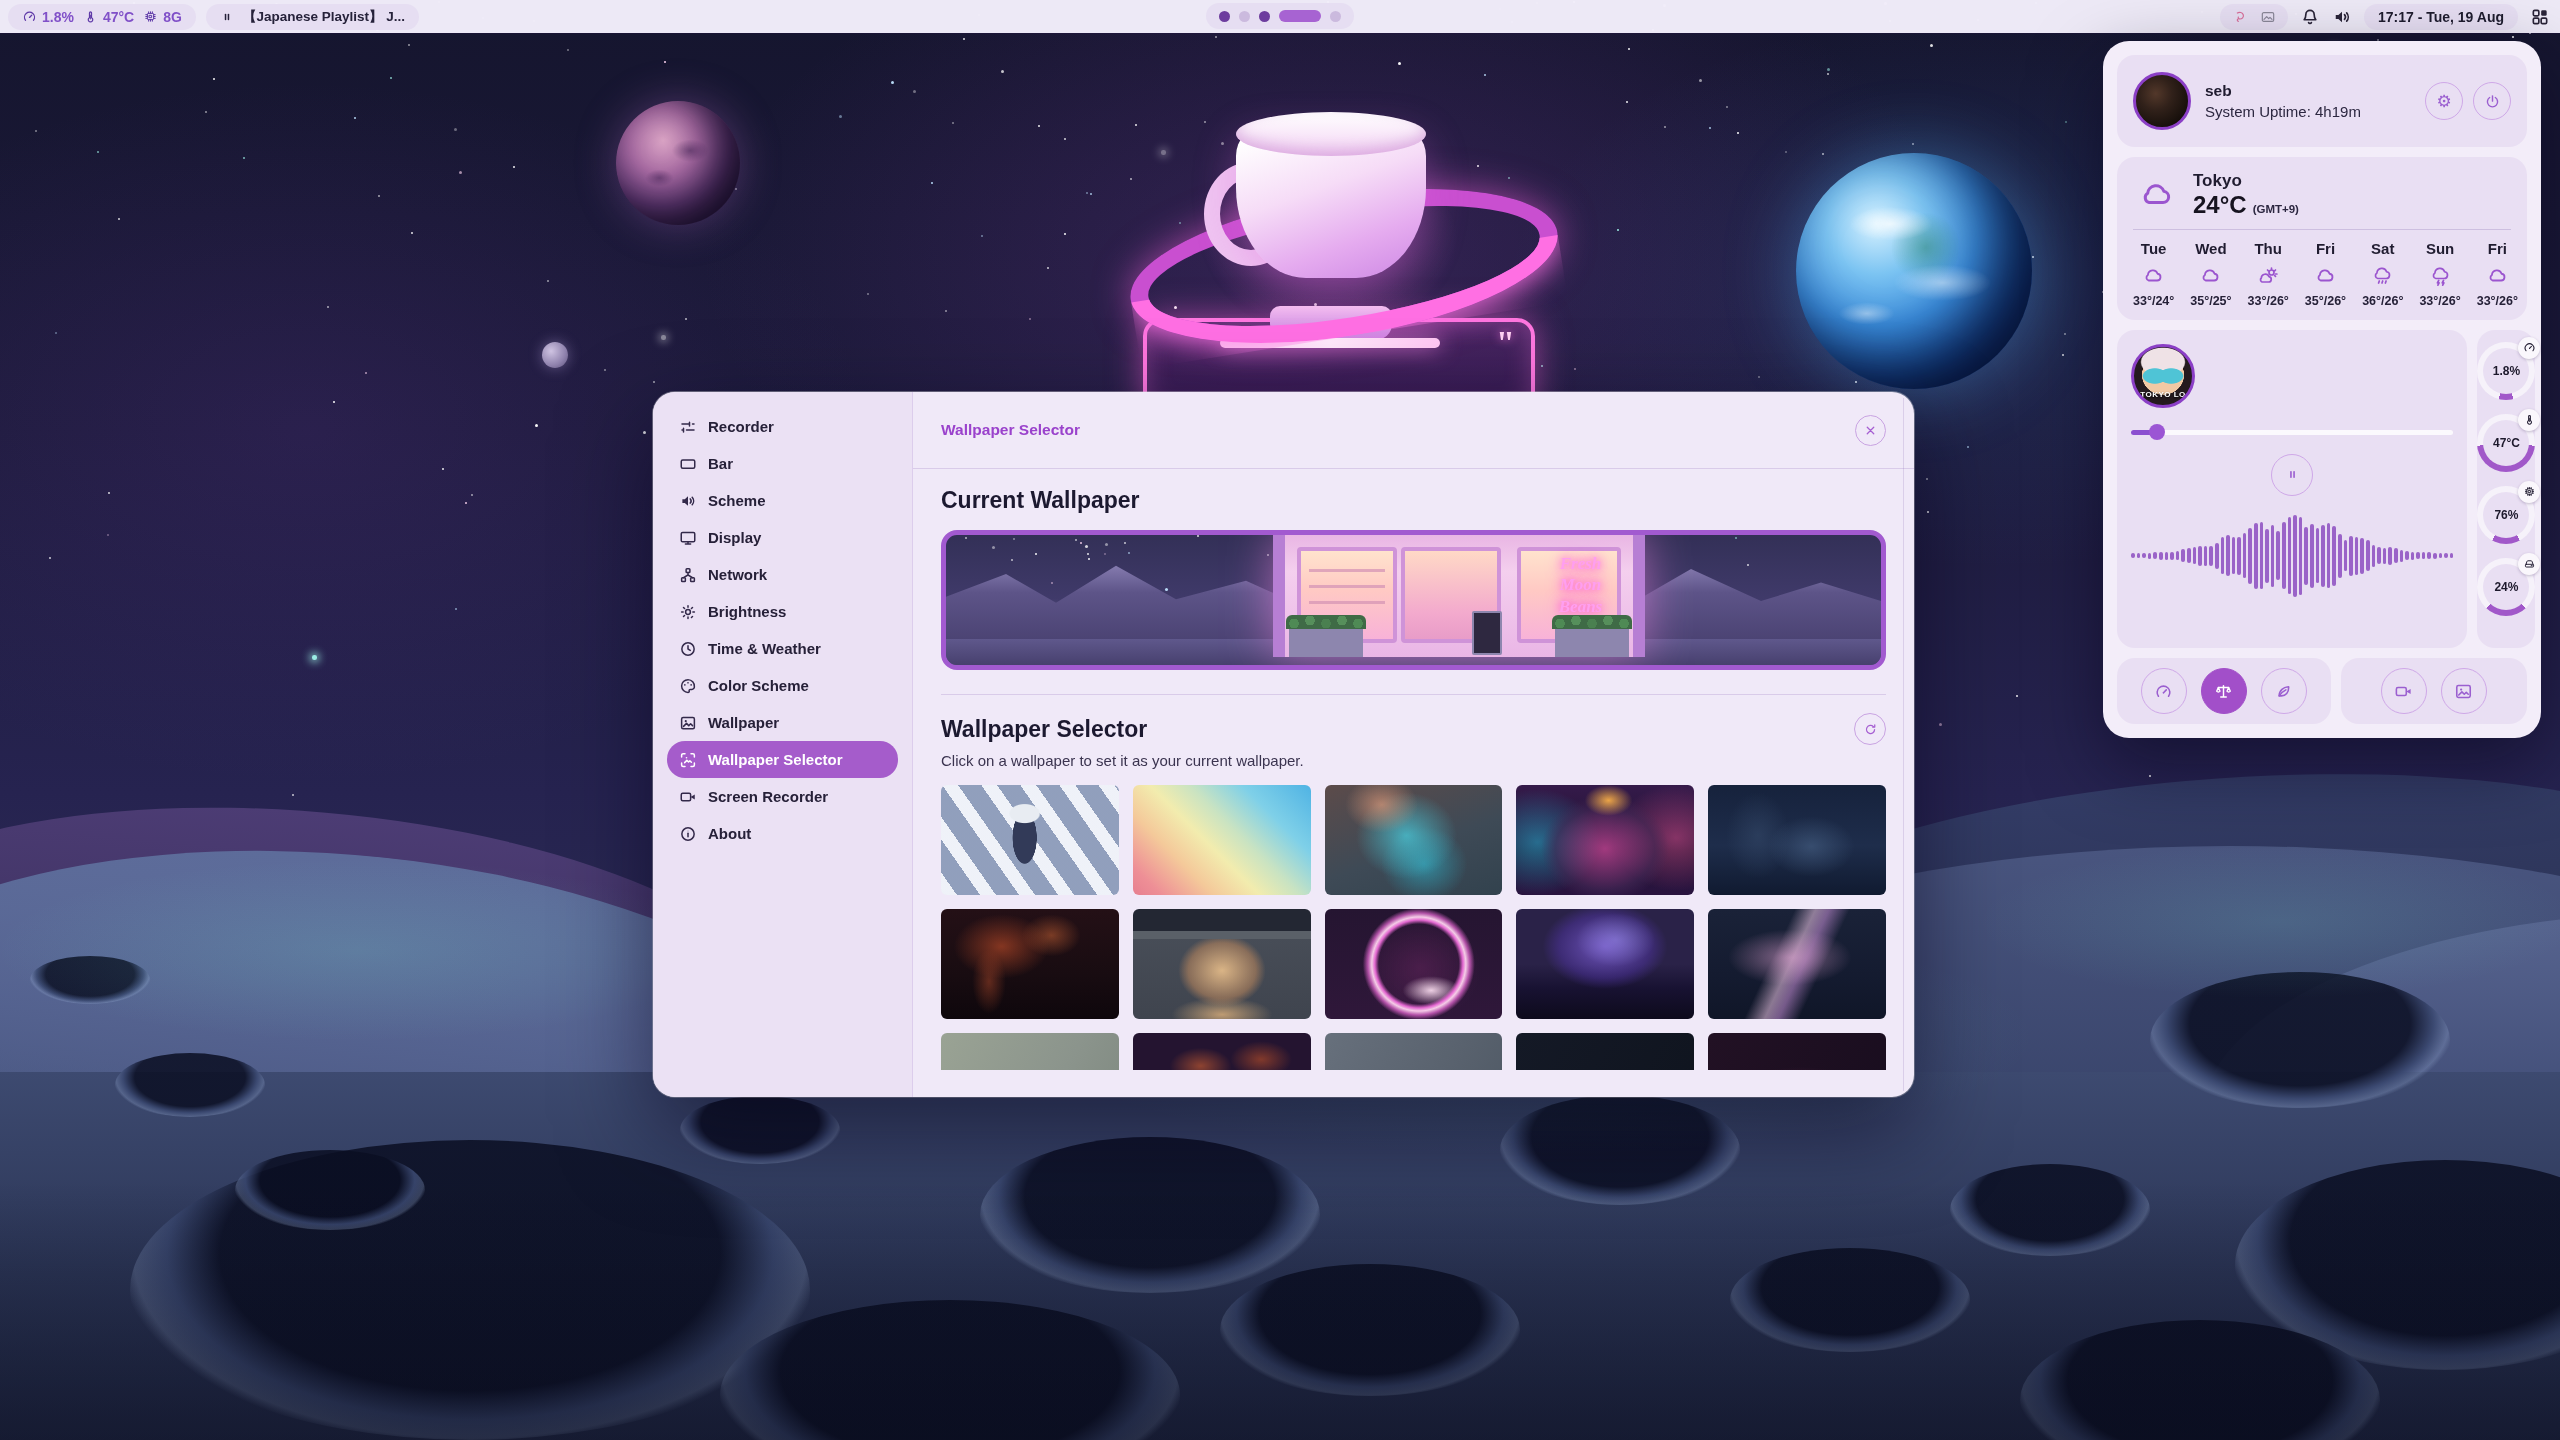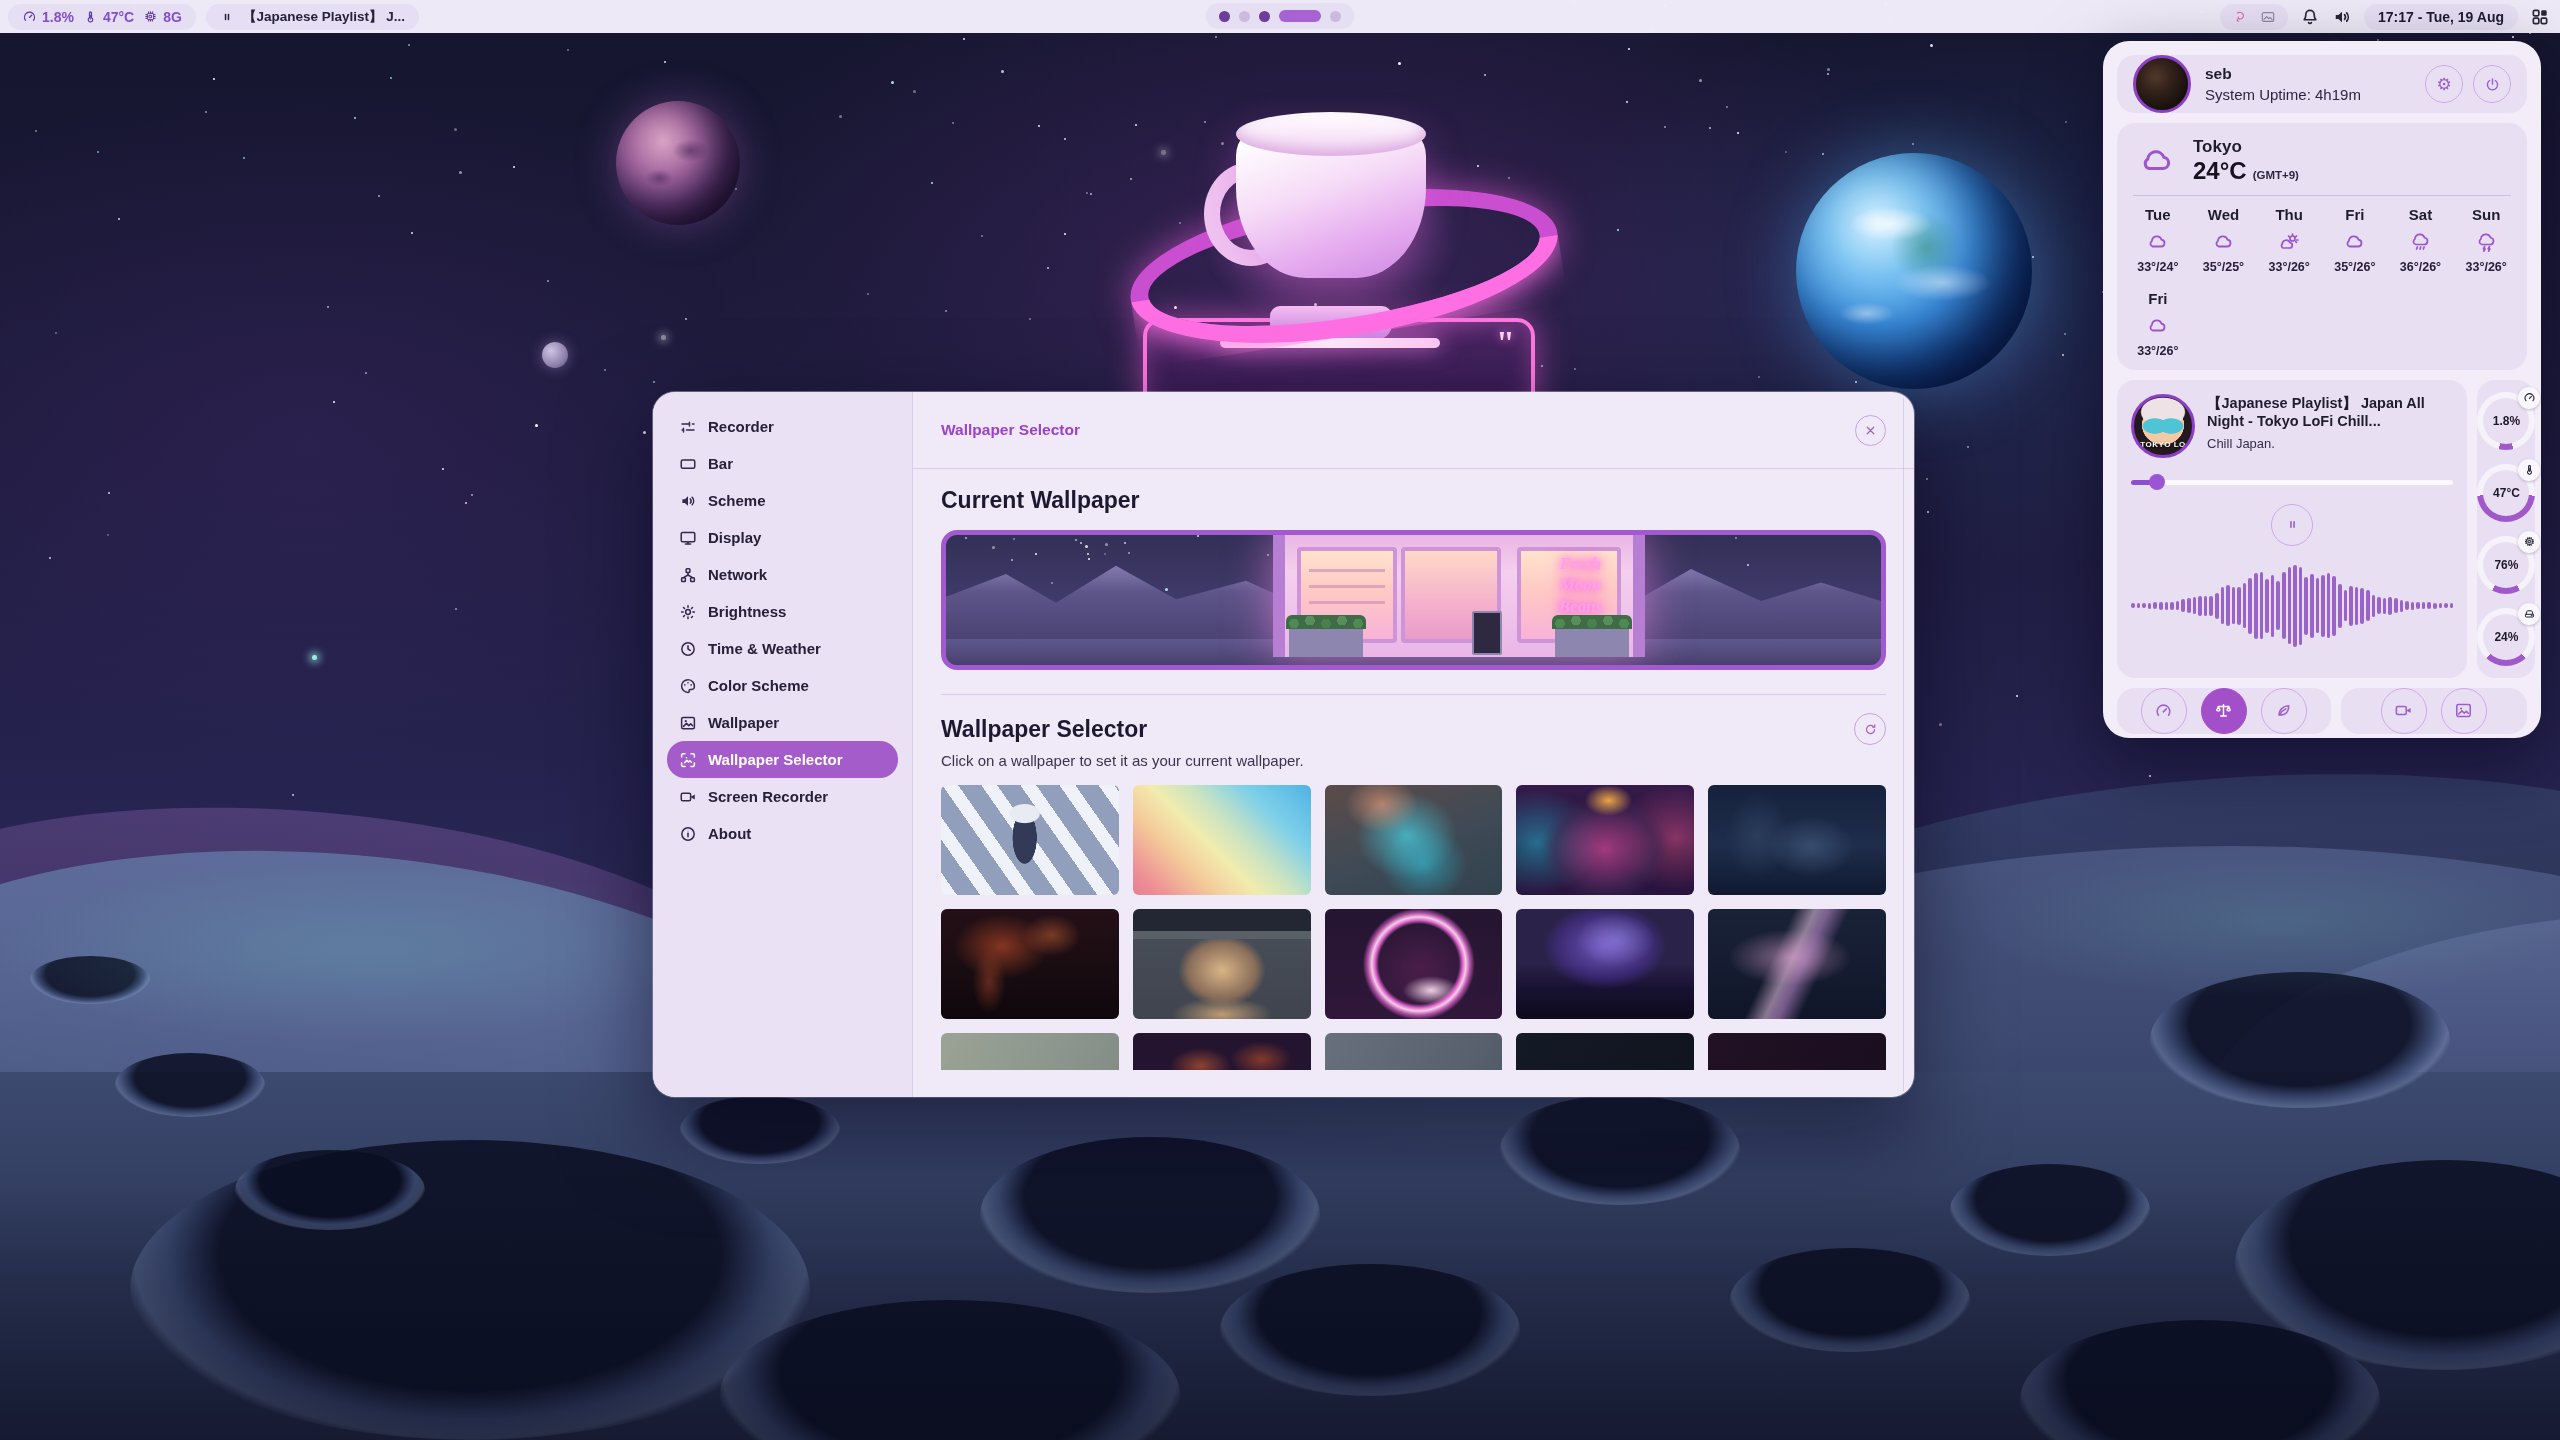--- a/index.html
+++ b/index.html
@@ -248,21 +248,21 @@
   #user-actions{margin-left:auto;display:flex;gap:10px;}
 
   #weather-card{padding:14px 16px 12px;box-sizing:border-box;}
   #weather-top{display:flex;align-items:center;gap:12px;}
   #weather-cloud{width:48px;height:40px;color:#9b55cf;}
   #weather-city{font-size:17px;font-weight:700;color:#201c30;line-height:1.15;}
   #weather-temp-row{display:flex;align-items:baseline;gap:6px;}
   #weather-temp{font-size:24px;font-weight:800;color:#16131f;}
   #weather-tz{font-size:11.5px;font-weight:700;color:#2c2740;}
   #weather-divider{height:1px;background:#cdbfe0;margin:10px 0 10px;}
-  #forecast{display:grid;grid-template-columns:repeat(6,1fr);text-align:center;gap:16px;}
+  #forecast{display:grid;grid-template-columns:repeat(7,1fr);text-align:center;gap:16px;}
   .fc-day{font-size:15px;font-weight:700;color:#201c30;}
   .fc-icon{width:27px;height:24px;margin:7px auto 6px;color:#9b55cf;}
   .fc-temps{font-size:12.5px;font-weight:600;color:#262138;}
 
   #middle-row{display:flex;gap:10px;flex:1;}
   #media-card{flex:1;padding:14px;box-sizing:border-box;display:flex;flex-direction:column;}
   #media-top{display:flex;gap:12px;}
   #album-art{width:64px;height:64px;border-radius:50%;border:3px solid #8b3fc6;flex:0 0 auto;
     box-sizing:border-box;position:relative;overflow:hidden;
     background:
@@ -974,24 +974,20 @@
           </div>
         </div>
     </div>
 
     <div id="middle-row">
       <div class="card" id="media-card">
         <div id="media-top">
           <div id="album-art">
             <span class="art-caption">TOKYO LO</span>
           </div>
-          <div>
-            <div id="media-title">【Japanese Playlist】 Japan All Night - Tokyo LoFi Chill...</div>
-            <div id="media-subtitle">Chill Japan.</div>
-          </div>
         </div>
         <div id="media-slider">
           <div id="slider-track"></div>
           <div id="slider-fill" style="width: calc(8% - 4px);"></div>
           <div id="slider-knob" style="left: calc(8% - 8px);"></div>
         </div>
         <div id="pause-wrap">
           <div class="circle-btn" id="pause-btn">
             <span class="i">
                 <svg viewBox="0 0 24 24" fill="none" stroke="currentColor" stroke-width="2" stroke-linecap="round" stroke-linejoin="round">

